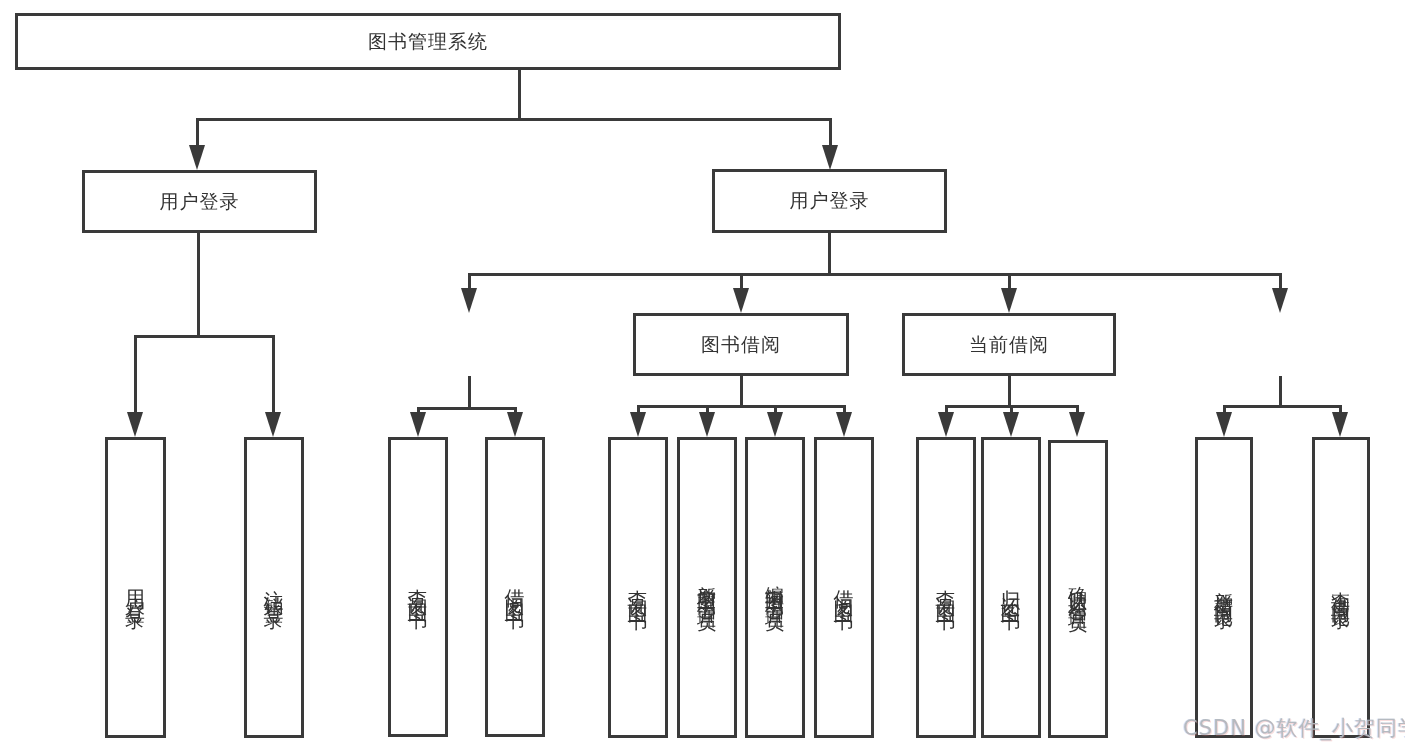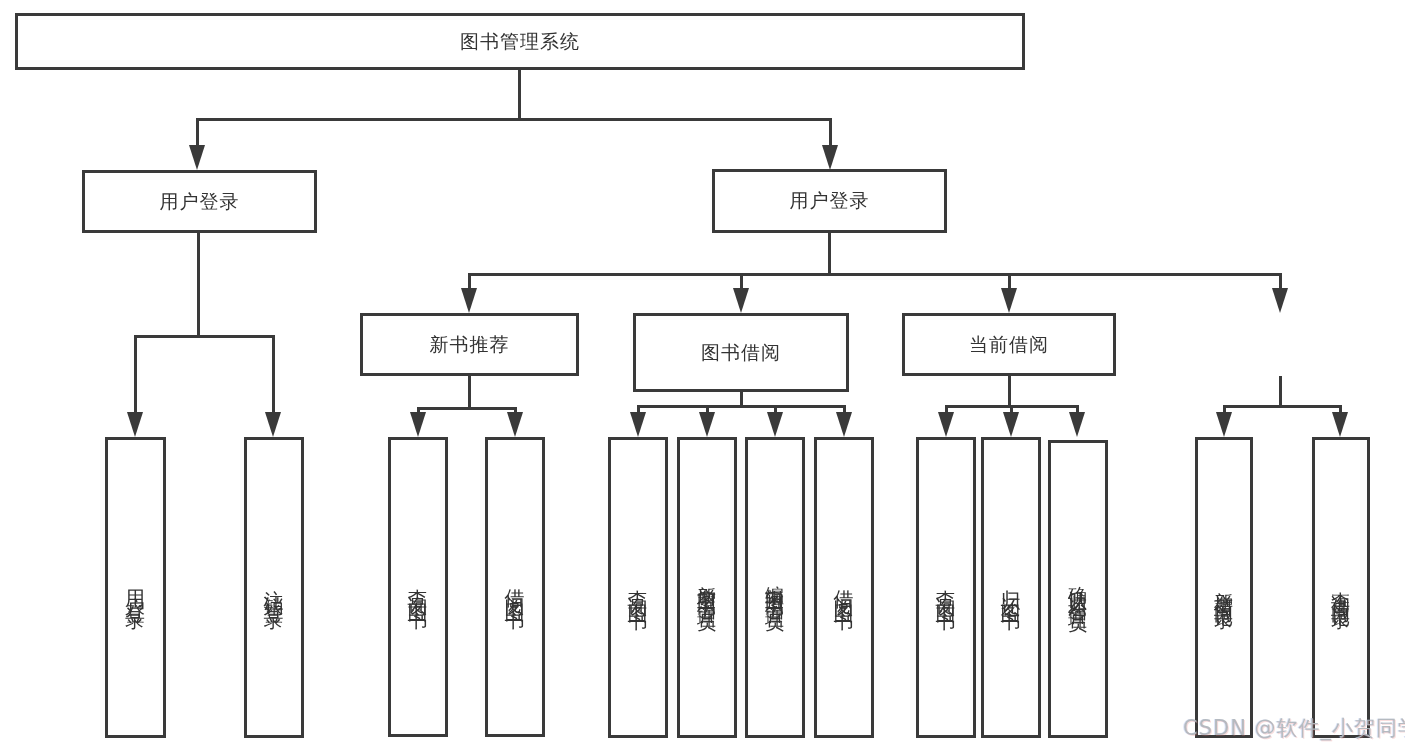--- a/index.html
+++ b/index.html
@@ -48,21 +48,21 @@
     z-index:5;
     text-shadow:1px 1px 0 rgba(230,120,120,0.25), -1px 0 0 rgba(120,150,230,0.25);
     white-space:nowrap;
   }
 </style>
 </head>
 <body>
 
 <div id="canvas">
 
-  <div class="box" style="left:15px;top:13px;width:1010px;height:57px;">
+  <div class="box" style="left:15px;top:13px;width:826px;height:57px;">
     <span>图书管理系统</span>
   </div>
 
   <div class="vline" style="left:518px;top:70px;height:48px;"></div>
   <div class="hline" style="left:196px;top:118px;width:636px;"></div>
   <div class="vline" style="left:196px;top:118px;height:30px;"></div>
   <div class="arrow" style="left:189px;top:145px;"></div>
   <div class="vline" style="left:829px;top:118px;height:30px;"></div>
   <div class="arrow" style="left:822px;top:145px;"></div>
 
@@ -84,24 +84,21 @@
   <div class="hline" style="left:468px;top:273px;width:814px;"></div>
   <div class="vline" style="left:468px;top:273px;height:18px;"></div>
   <div class="arrow" style="left:461px;top:288px;"></div>
   <div class="vline" style="left:740px;top:273px;height:18px;"></div>
   <div class="arrow" style="left:733px;top:288px;"></div>
   <div class="vline" style="left:1008px;top:273px;height:18px;"></div>
   <div class="arrow" style="left:1001px;top:288px;"></div>
   <div class="vline" style="left:1279px;top:273px;height:18px;"></div>
   <div class="arrow" style="left:1272px;top:288px;"></div>
 
-  <div class="box" style="left:360px;top:313px;width:219px;height:63px;">
-    <span>新书推荐</span>
-  </div>
-  <div class="box" style="left:633px;top:313px;width:216px;height:79px;">
+  <div class="box" style="left:633px;top:313px;width:216px;height:63px;">
     <span>图书借阅</span>
   </div>
   <div class="box" style="left:902px;top:313px;width:214px;height:63px;">
     <span>当前借阅</span>
   </div>
 
   <div class="vline" style="left:468px;top:376px;height:31px;"></div>
   <div class="hline" style="left:417px;top:407px;width:100px;"></div>
   <div class="vline" style="left:417px;top:407px;height:8px;"></div>
   <div class="arrow" style="left:410px;top:412px;"></div>

